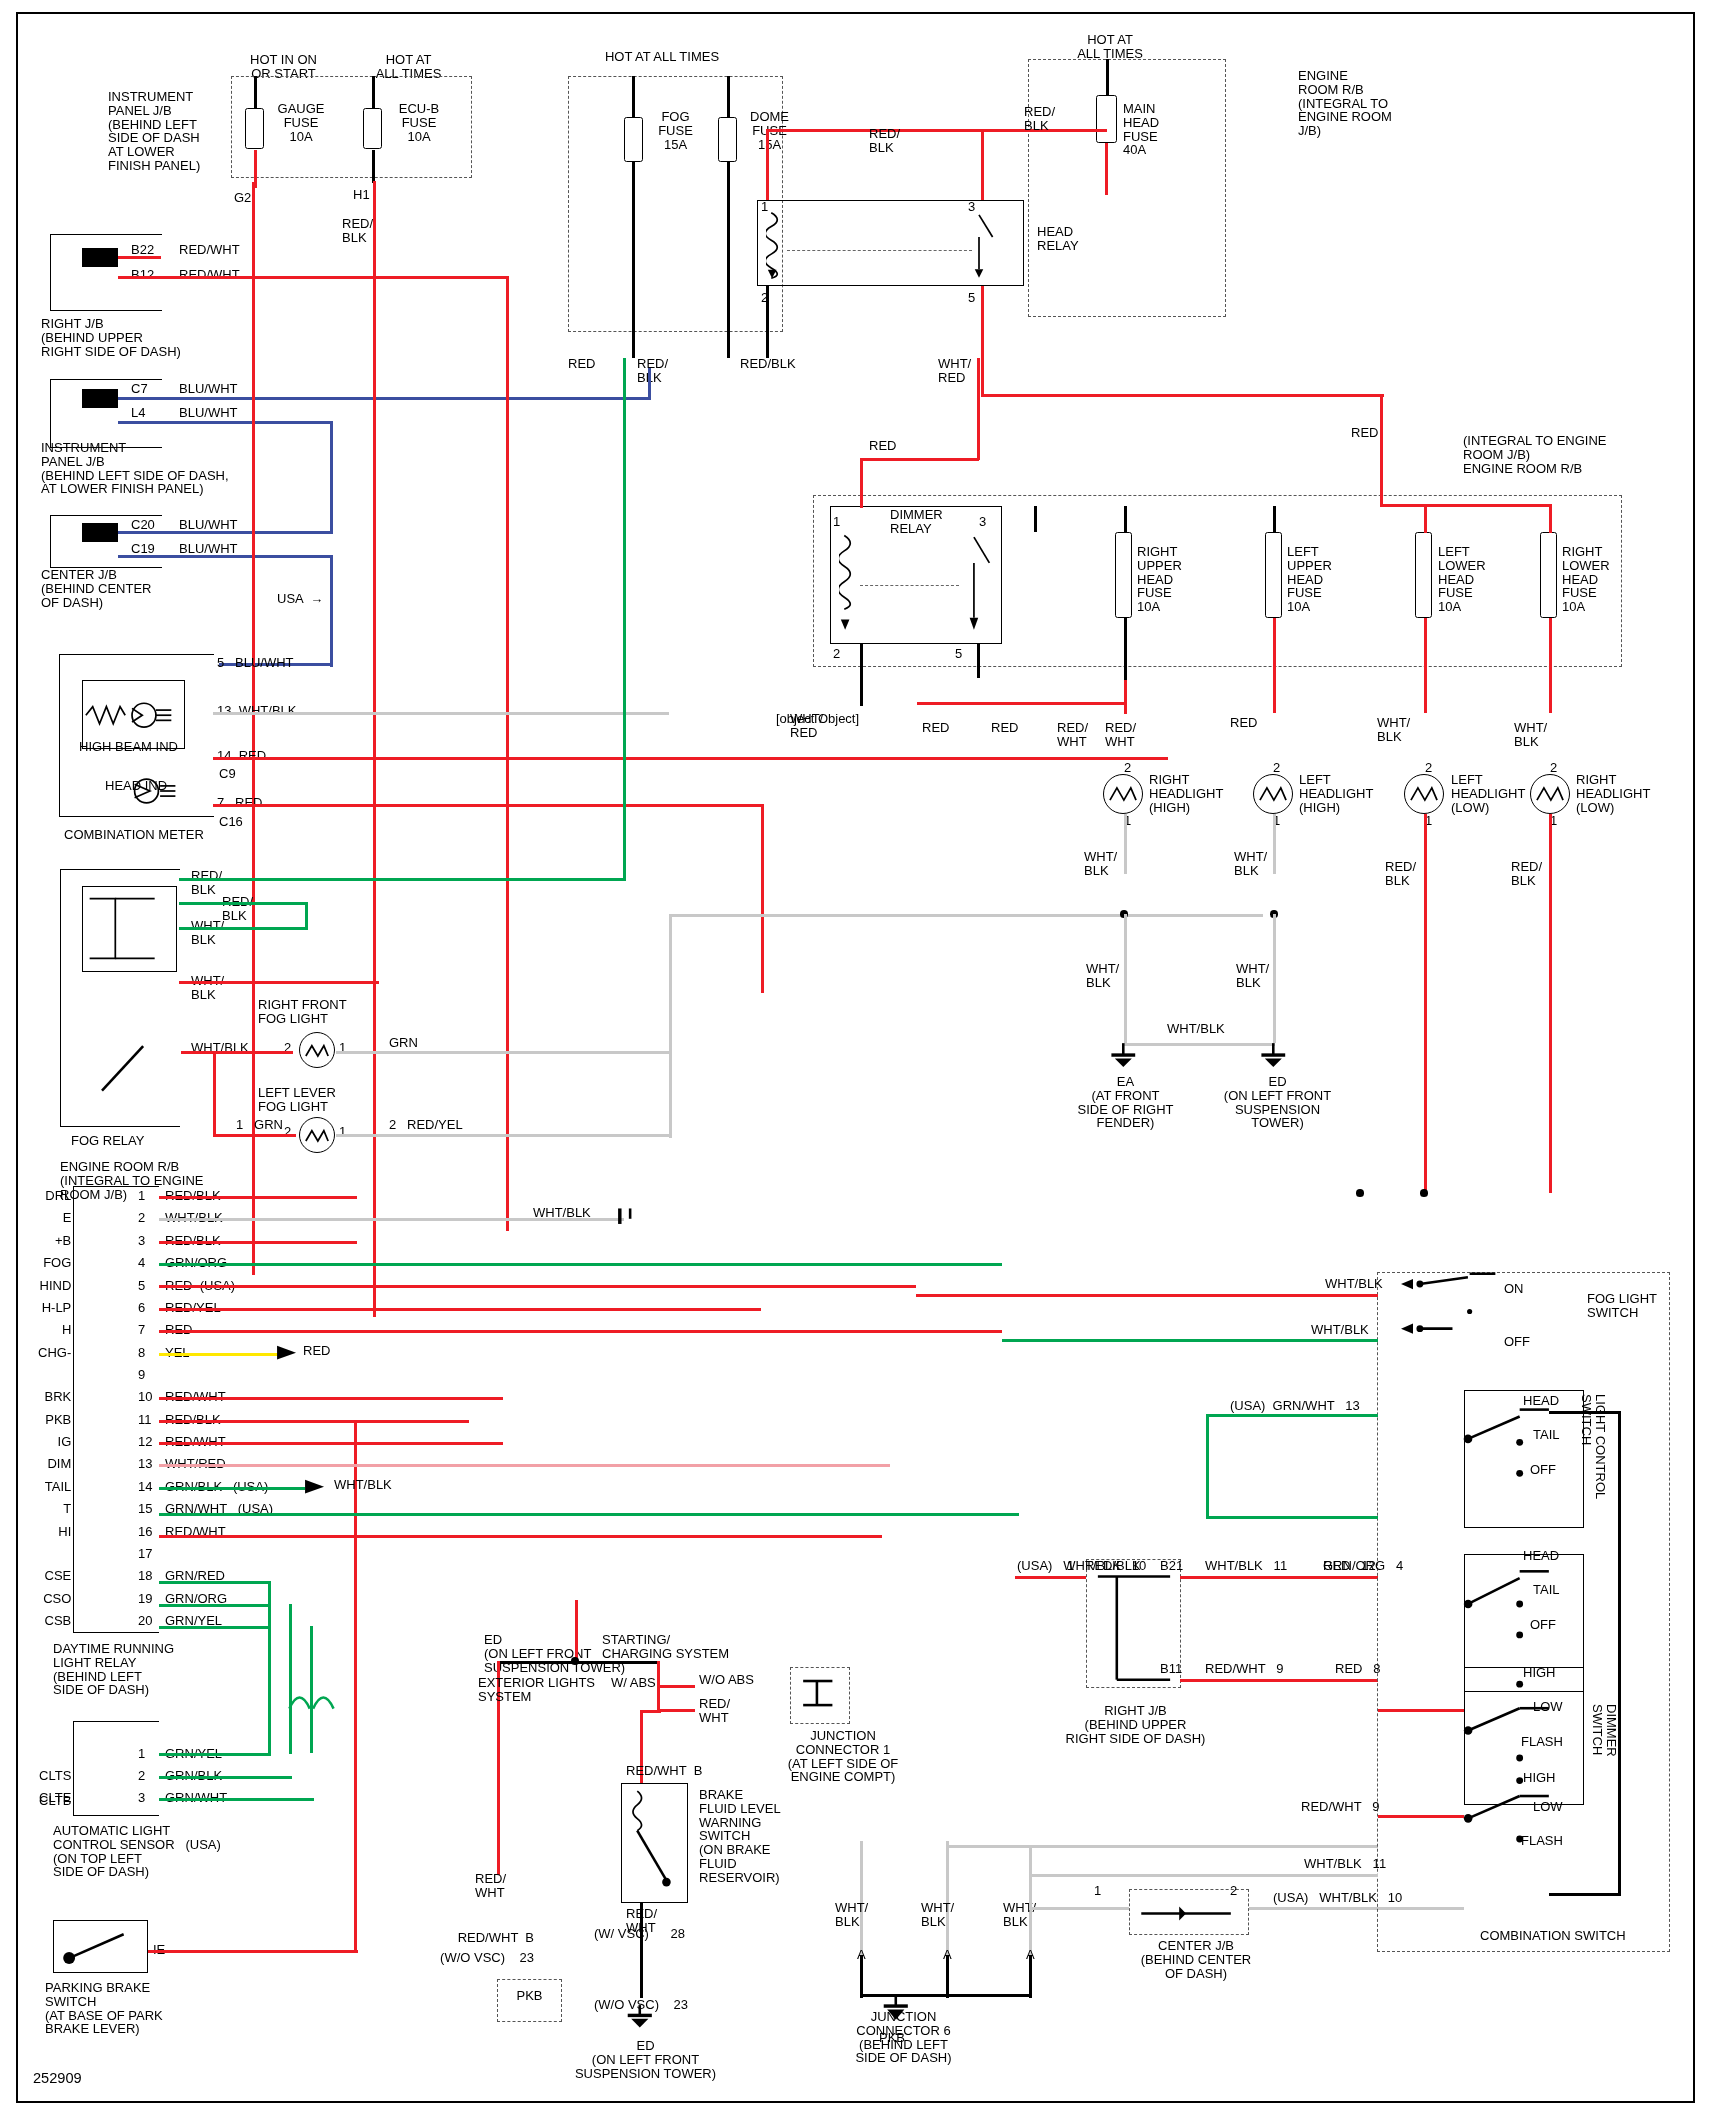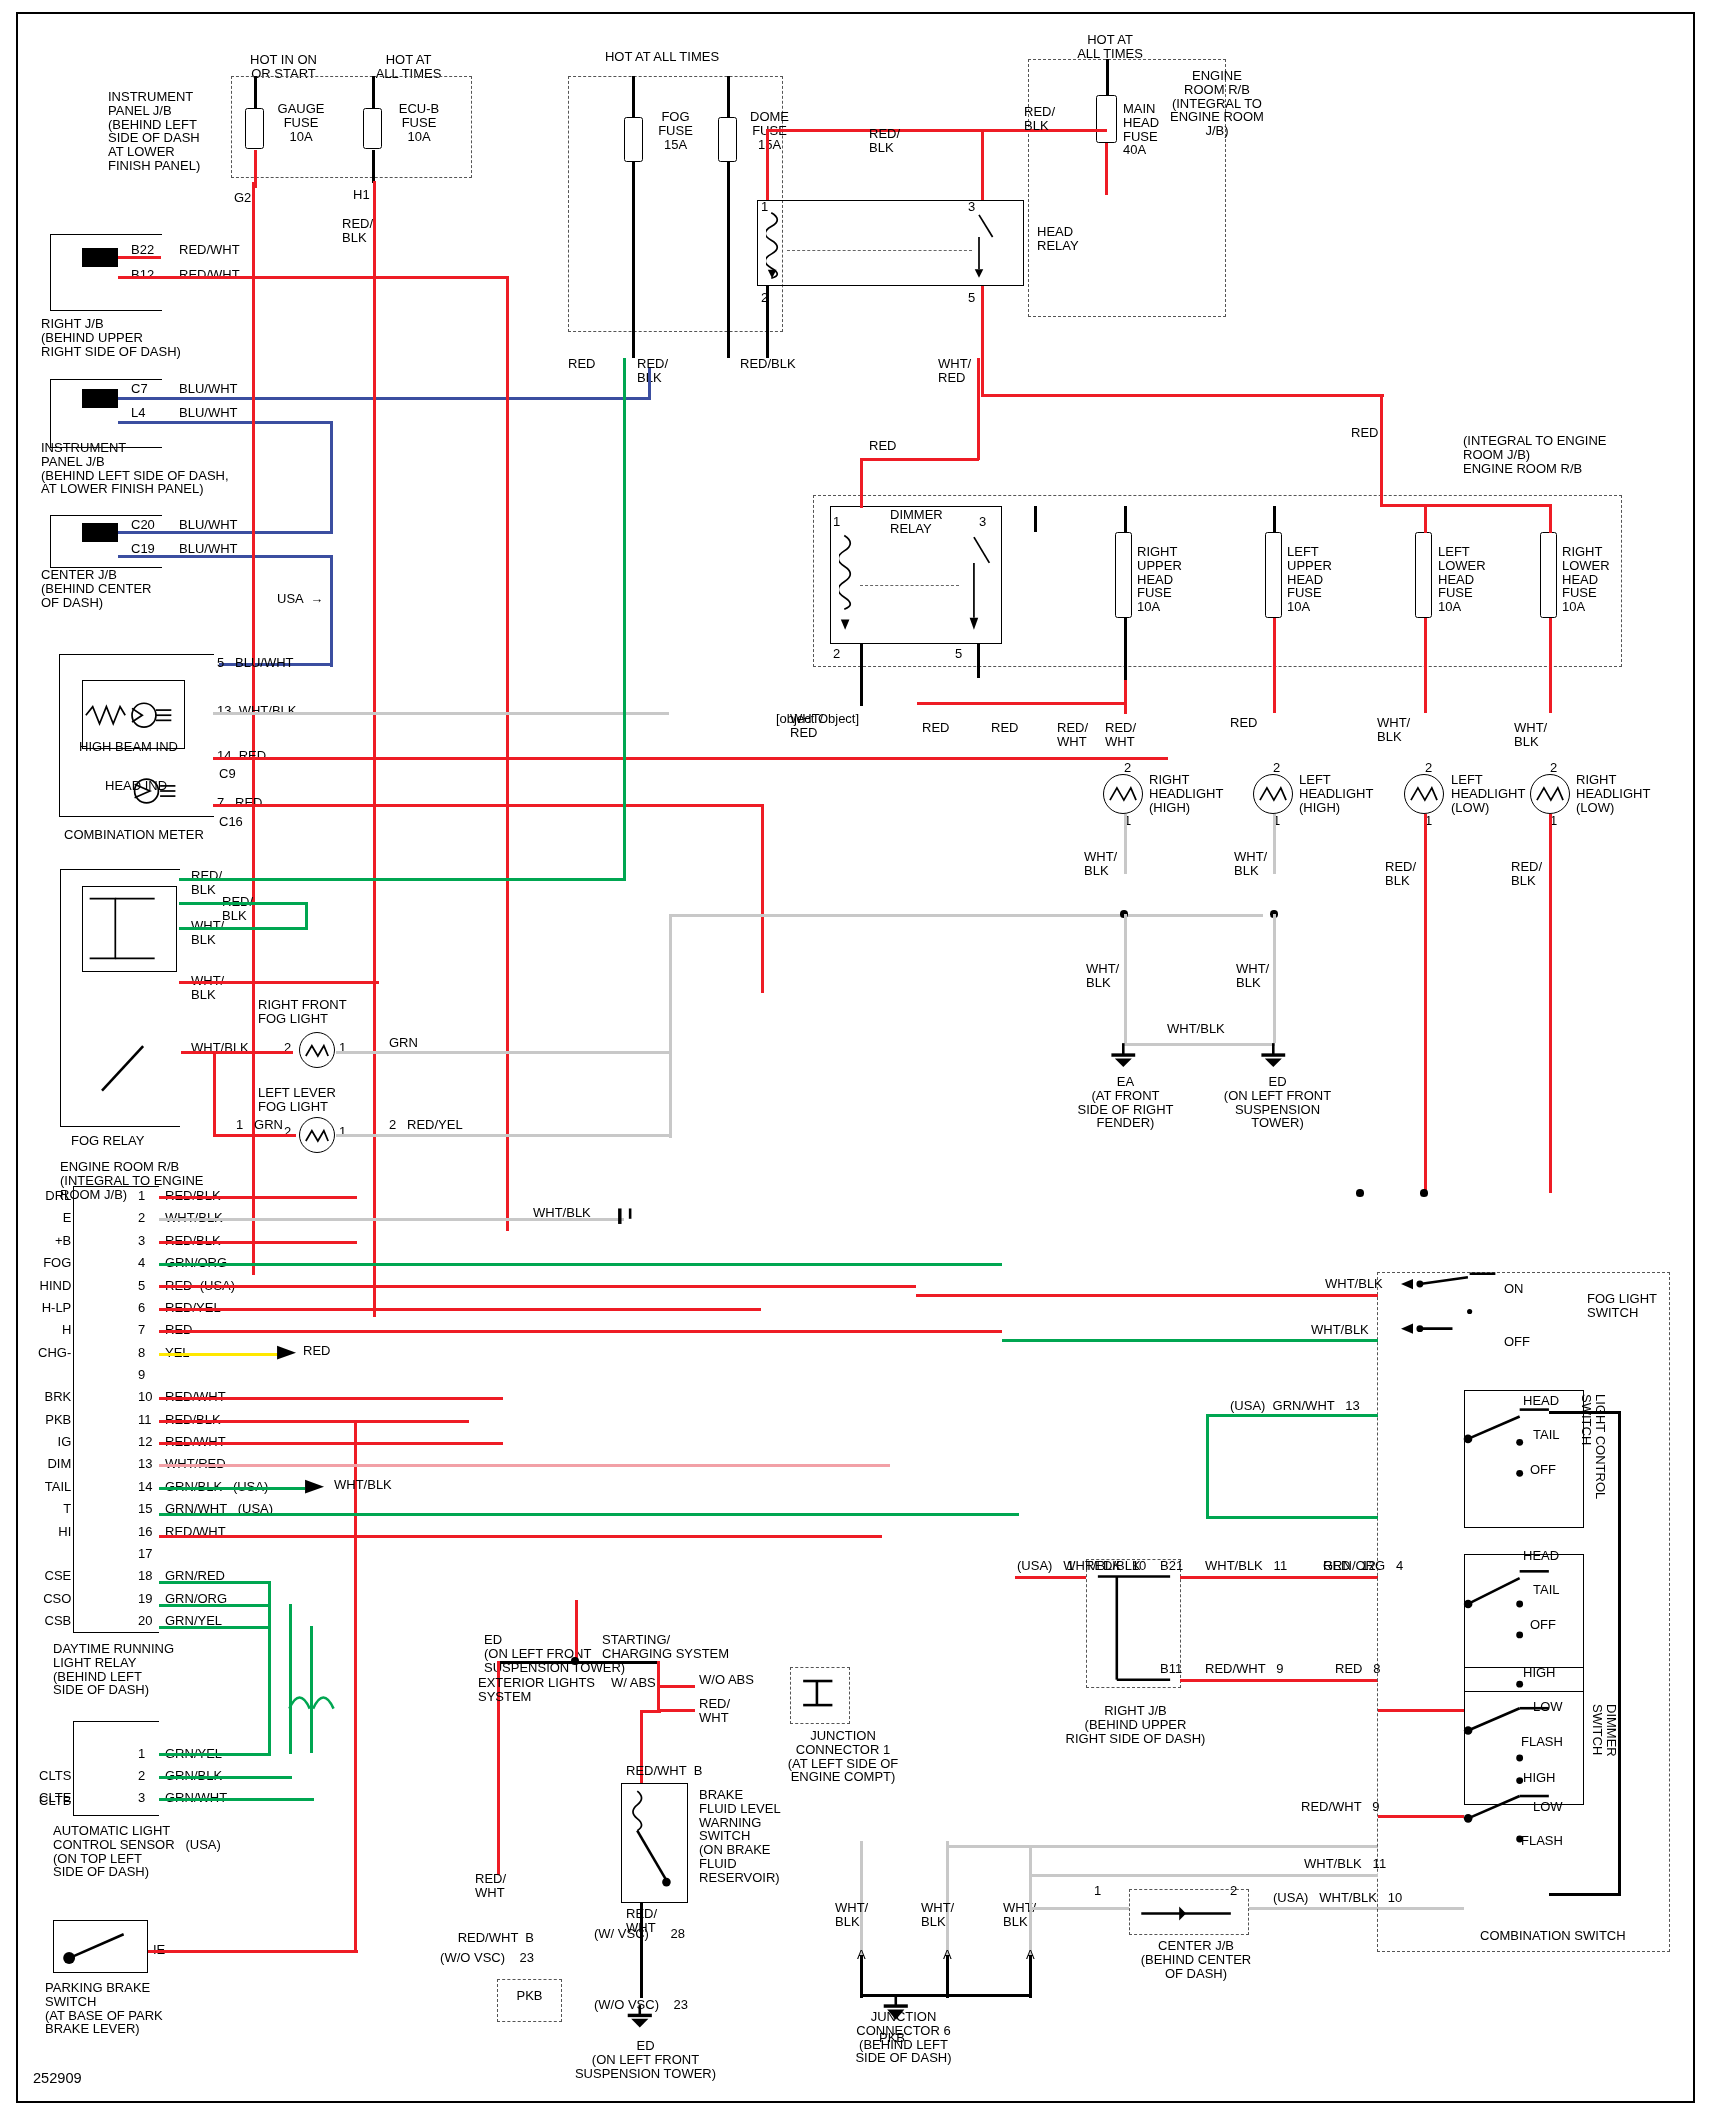--- a/index.html
+++ b/index.html
@@ -74,21 +74,21 @@
   <div class="lbl c" style="left:731px;top:110px;width:77px;">DOME
 FUSE
 15A</div>
 
   <div class="lbl" style="left:568px;top:357px;">RED</div>
   <div class="lbl" style="left:637px;top:357px;">RED/
 BLK</div>
   <div class="lbl" style="left:740px;top:357px;">RED/BLK</div>
 
   <div class="dash" style="left:1028px;top:59px;width:198px;height:258px;"></div>
-  <div class="lbl" style="left:1170px;top:69px;text-align:center;">ENGINE
+  <div class="lbl" style="left:1298px;top:69px;">ENGINE
 ROOM R/B
 (INTEGRAL TO
 ENGINE ROOM
 J/B)</div>
   <div class="w vert" style="left:1106px;top:59px;height:36px;background:#000;"></div>
   <div class="fuse" style="left:1096px;top:95px;width:20.6px;height:48px;border-radius:2.6px;"></div>
   <div class="lbl" style="left:1123px;top:102px;">MAIN
 HEAD
 FUSE
 40A</div>

